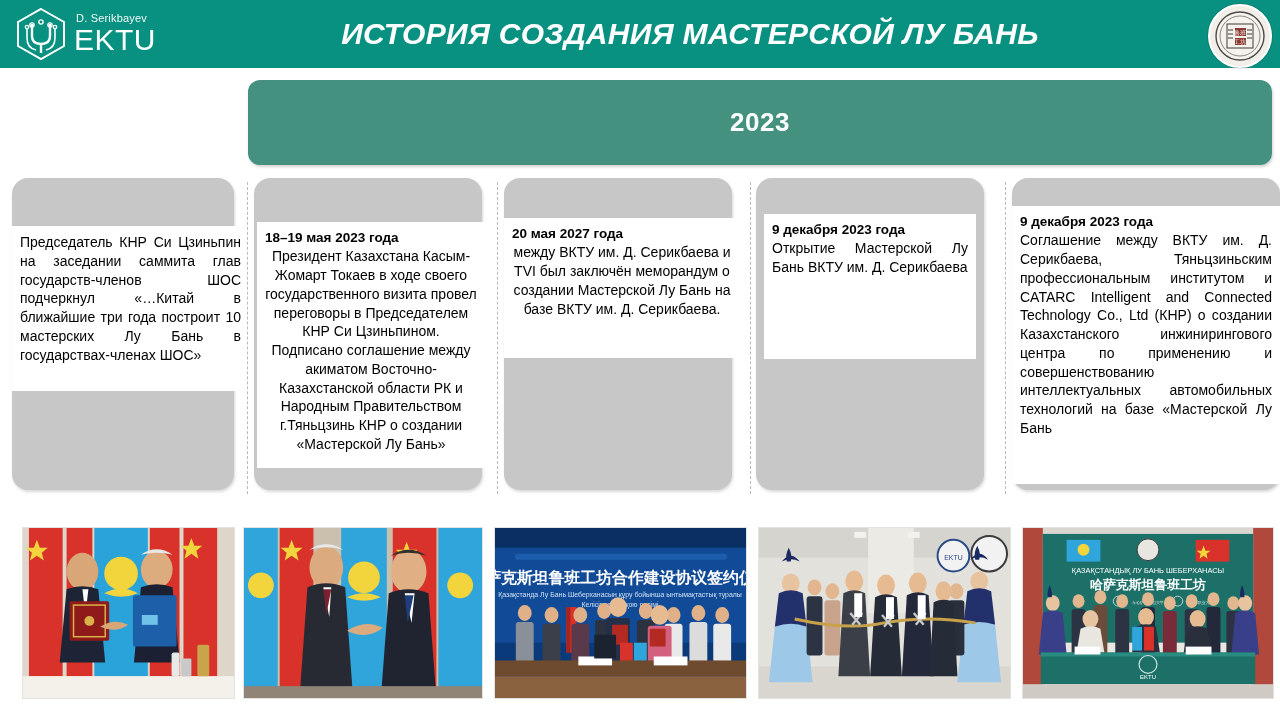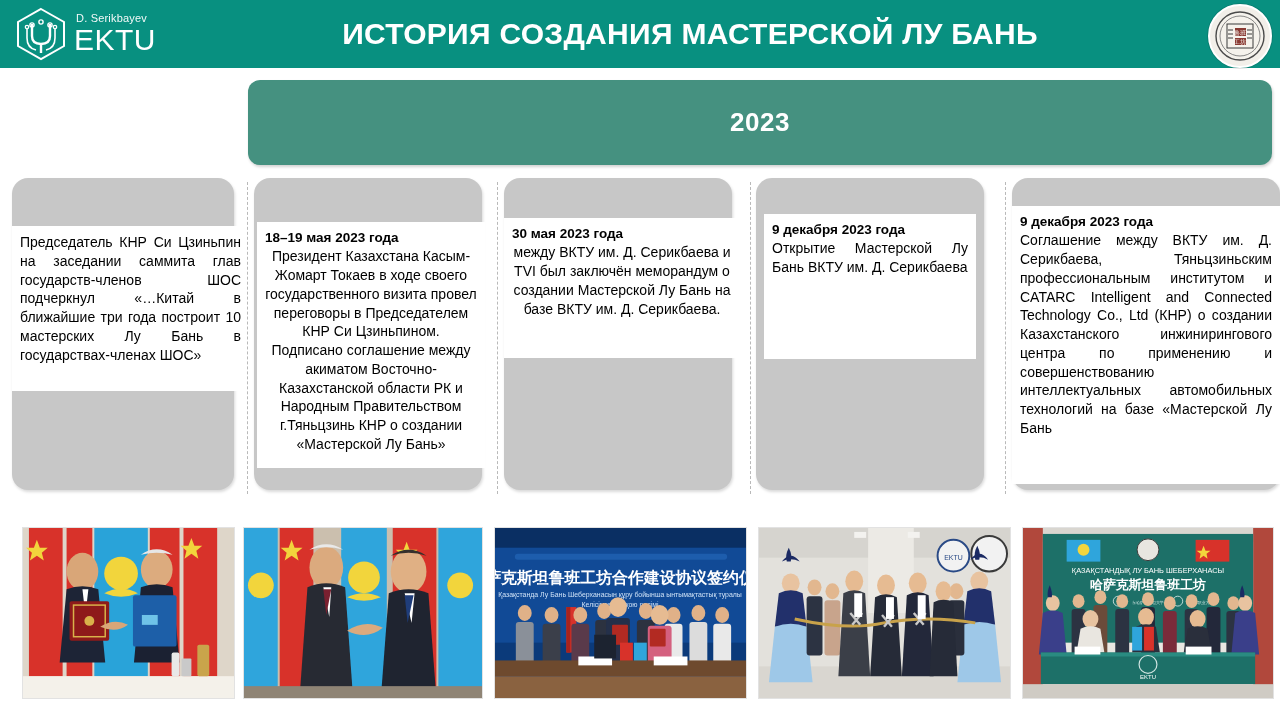--- a/index.html
+++ b/index.html
@@ -21,20 +21,21 @@
   }
   .logo-mark{width:54px;height:56px;}
   .logo-text{display:flex;flex-direction:column;justify-content:center;line-height:1;}
   .logo-sub{color:#ffffff;font-size:11px;letter-spacing:.2px;margin-left:2px;margin-bottom:1px;opacity:.95;}
   .logo-main{color:#ffffff;font-size:30px;font-weight:400;letter-spacing:.5px;}
   .header-title{
     position:absolute;left:200px;top:0;width:980px;height:68px;
     display:flex;align-items:center;justify-content:center;
     color:#ffffff;font-size:30px;font-weight:bold;letter-spacing:.3px;
     text-align:left;
+    font-style:italic;
   }
   .seal{
     position:absolute;right:8px;top:4px;width:60px;height:60px;border-radius:50%;
     background:#f2efe9;border:2px solid #ffffff;
     display:flex;align-items:center;justify-content:center;
     box-shadow:0 0 0 1px rgba(0,0,0,.12);
   }
 
   
   .year-row{position:absolute;left:0;top:80px;width:1280px;height:85px;}
@@ -146,21 +147,21 @@
     <div class="card-bg" style="width:228px;height:312px;"></div>
     <div class="card-box" style="left:3px;top:44px;width:228px;height:246px;">
       <div class="card-date">18–19 мая 2023 года</div>
       <div class="card-body nojust">Президент Казахстана Касым-Жомарт Токаев в ходе своего государственного визита провел переговоры в Председателем КНР Си Цзиньпином. Подписано соглашение между акиматом Восточно-Казахстанской области РК и Народным Правительством г.Тяньцзинь КНР о создании «Мастерской Лу Бань»</div>
     </div>
   </div>
 
   <div class="card" style="left:504px;">
     <div class="card-bg" style="width:228px;height:312px;"></div>
     <div class="card-box" style="left:0px;top:40px;width:236px;height:140px;">
-      <div class="card-date">30 мая 2023 года</div>
+      <div class="card-date">20 мая 2027 года</div>
       <div class="card-body nojust">между ВКТУ им. Д. Серикбаева и TVI был заключён меморандум о создании Мастерской Лу Бань на базе ВКТУ им. Д. Серикбаева.</div>
     </div>
   </div>
 
   <div class="card" style="left:756px;">
     <div class="card-bg" style="width:228px;height:312px;"></div>
     <div class="card-box" style="left:8px;top:36px;width:212px;height:145px;">
       <div class="card-date">9 декабря 2023 года</div>
       <div class="card-body">Открытие Мастерской Лу Бань ВКТУ им. Д. Серикбаева</div>
     </div>

